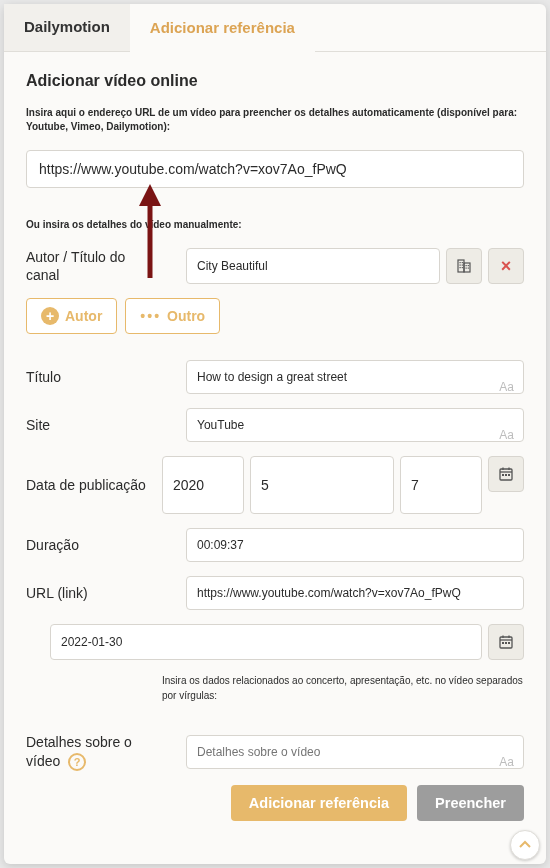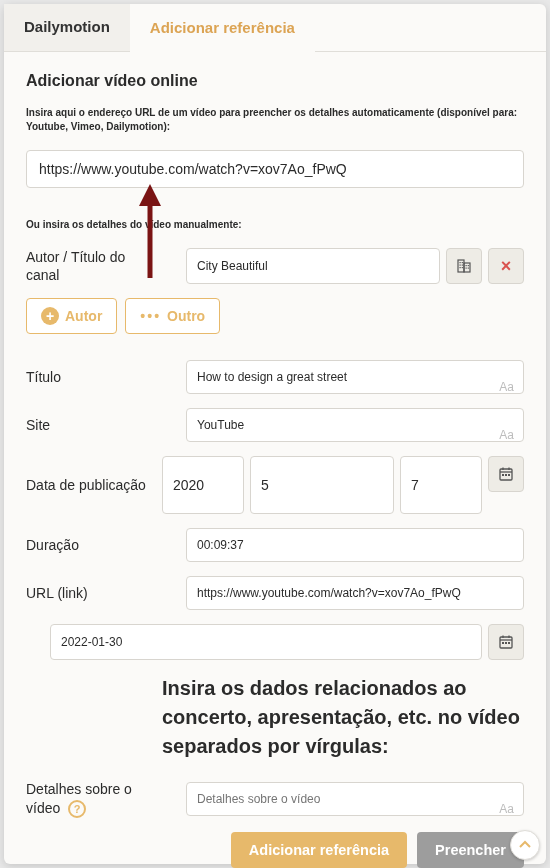--- a/index.html
+++ b/index.html
@@ -162,25 +162,25 @@
   .dots { letter-spacing: 2px; font-weight: 700; }
   .aa {
     position: absolute;
     right: 10px;
     color: #bdbdbd;
     font-size: 12px;
     pointer-events: none;
   }
   .rel-wrap { position: relative; display: flex; flex: 1; align-items: flex-end; }
   .section-msg {
-    font-size: 20px;
-    font-weight: 700;
+    font-size: 10px;
+    font-weight: 400;
     color: #2b2b2b;
     line-height: 1.45;
-    margin-bottom: 5px;
+    margin-bottom: 16px;
   }
   .help-badge {
     width: 18px; height: 18px; border-radius: 50%;
     border: 2px solid #e7b96b; color: #e7b96b;
     font-size: 11px; font-weight: 700;
     display: inline-flex; align-items: center; justify-content: center;
     margin-left: 4px;
   }
   .footer {
     display: flex;

